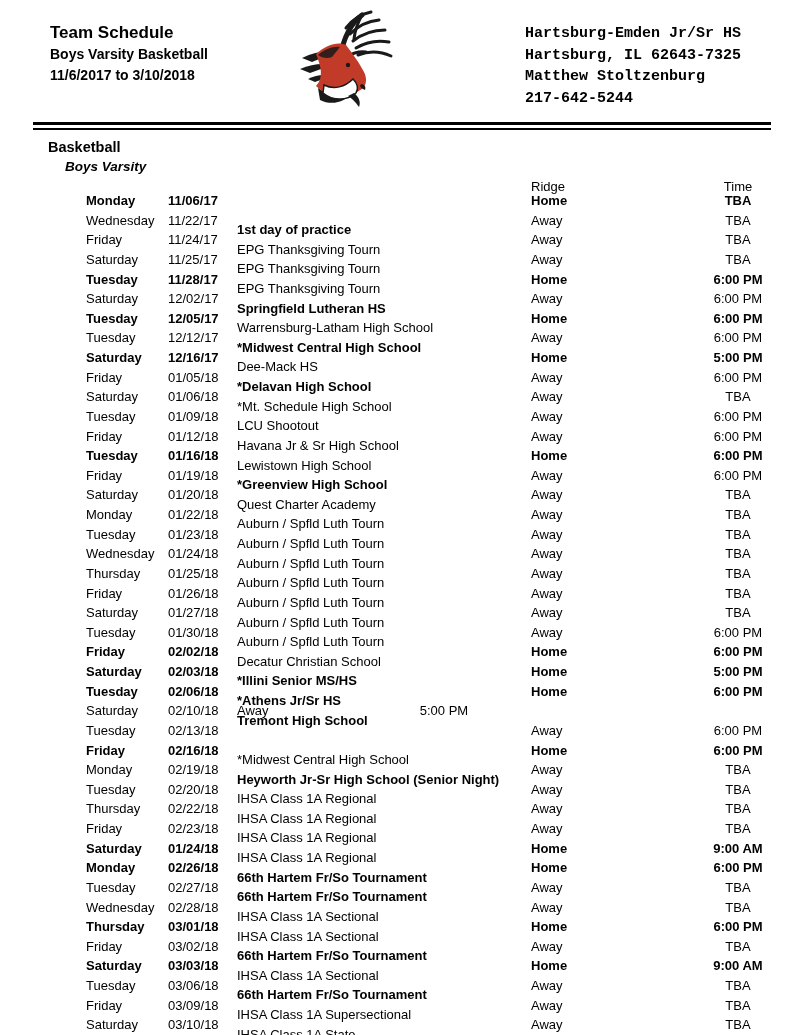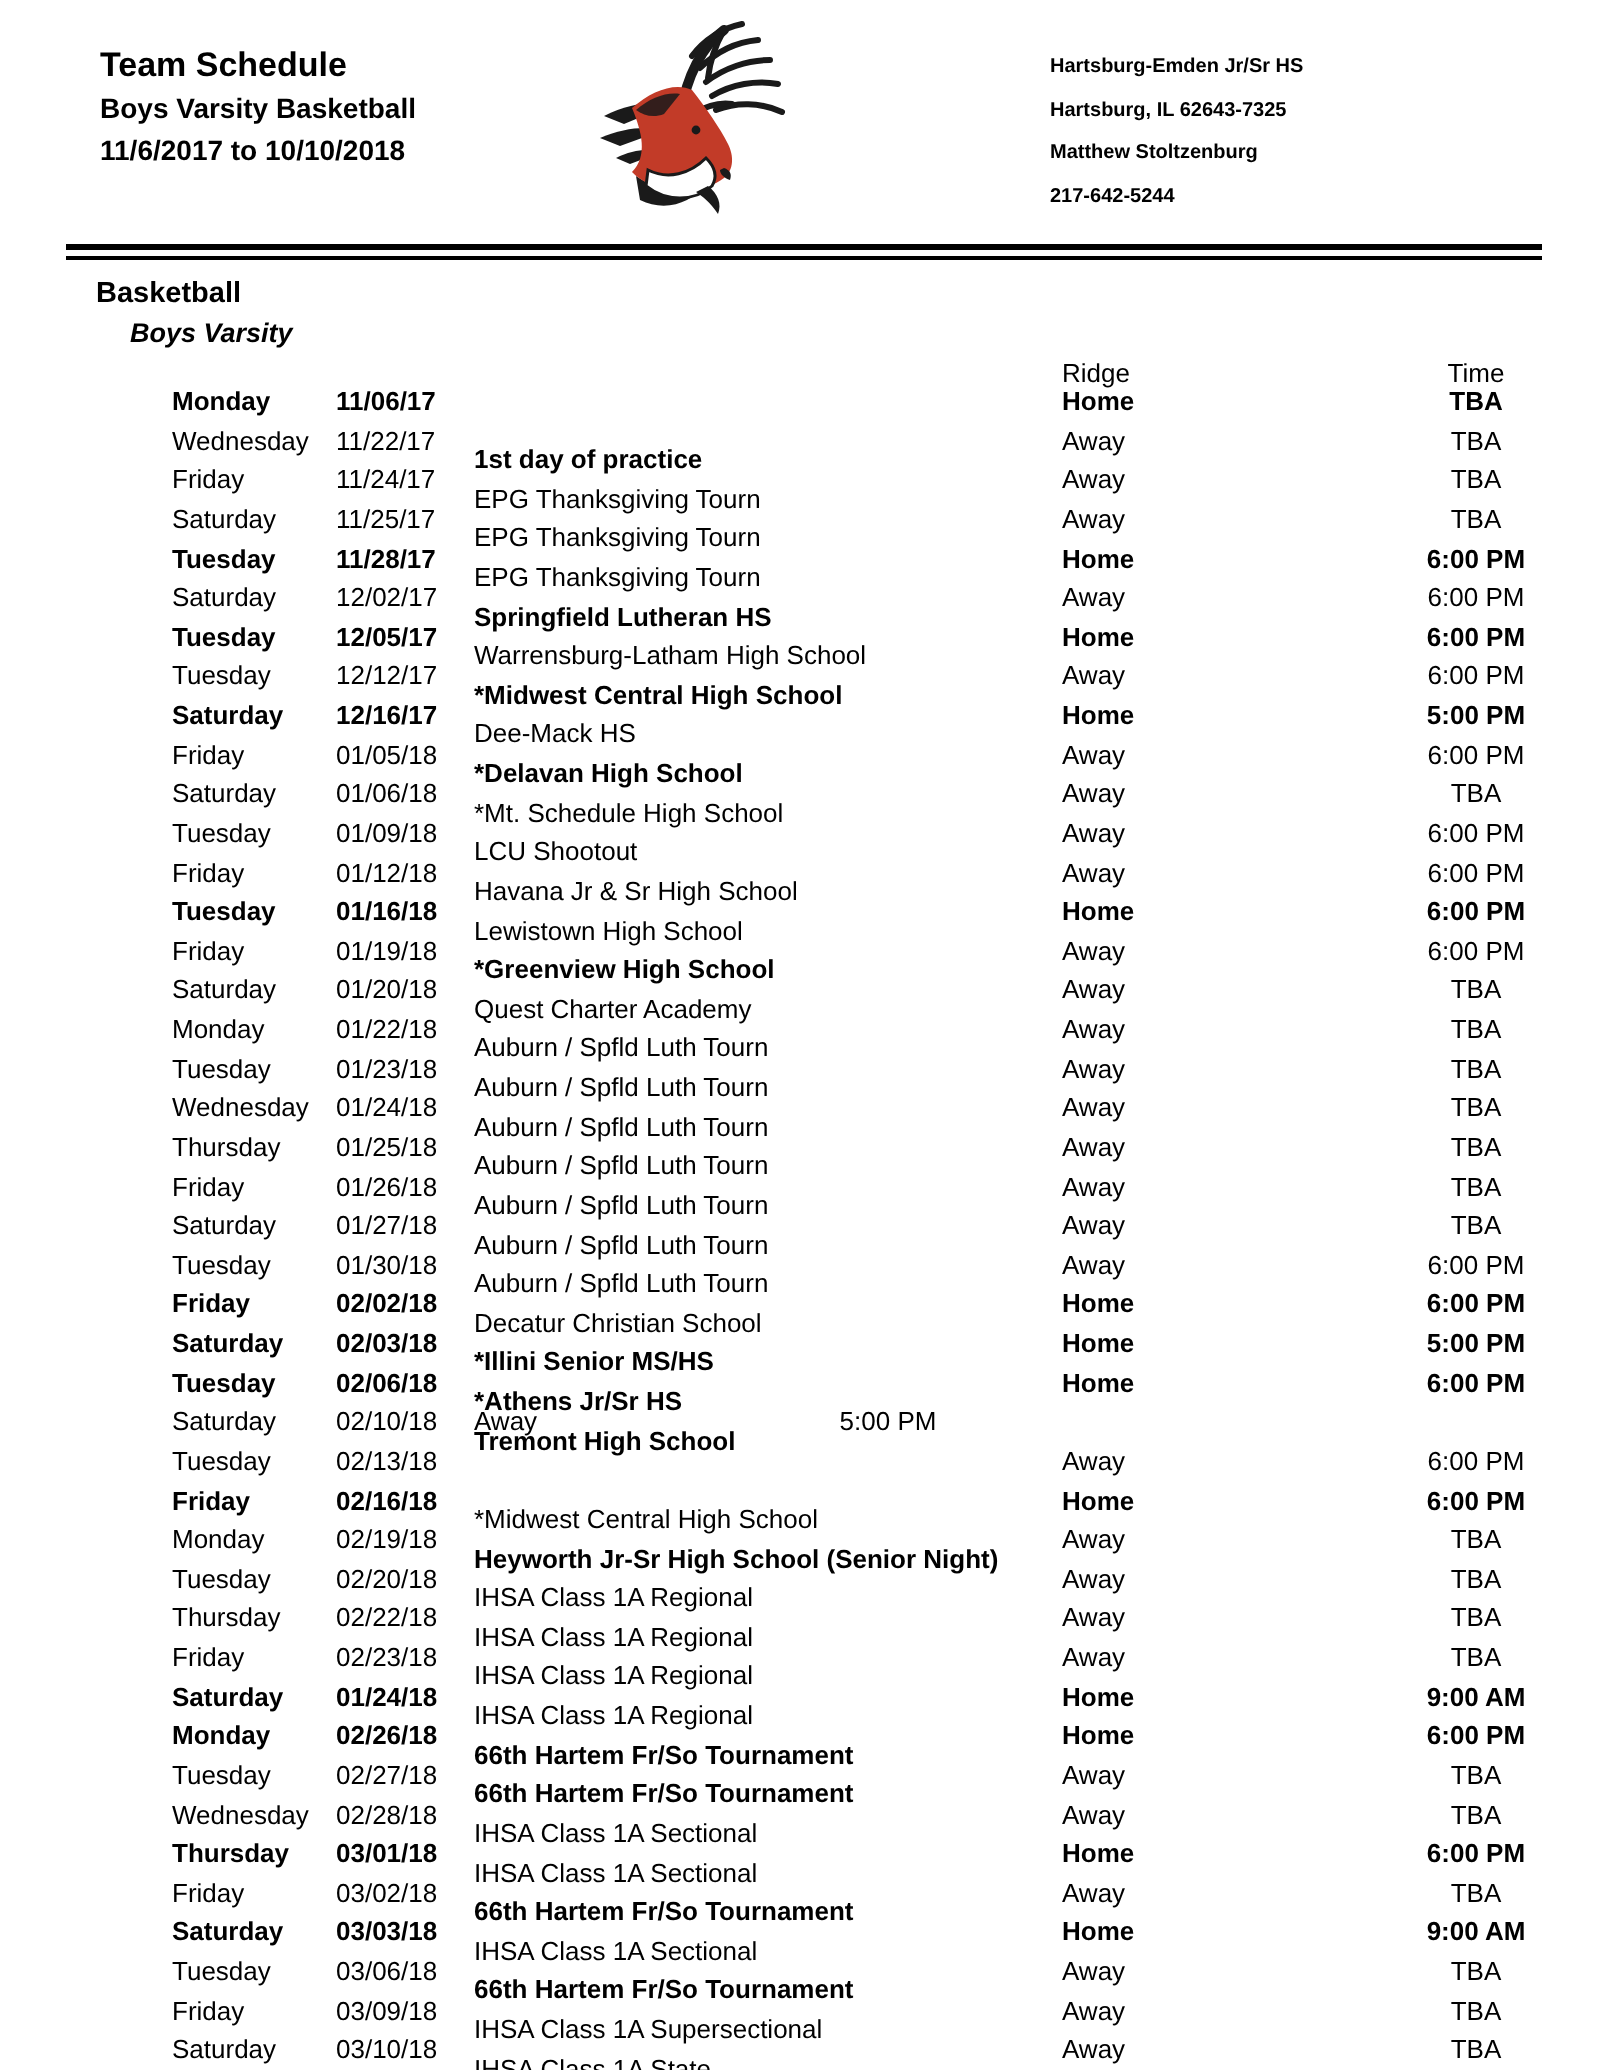--- a/index.html
+++ b/index.html
@@ -8,21 +8,21 @@
   .page { position:relative; width:800px; height:1035px; background:#fff; overflow:hidden; }
 
   
   .hdr-left { position:absolute; left:22px; top:21px;margin-left:28px; }
   .hdr-left .t1 { font-size:17px; font-weight:700; line-height:23px; }
   .hdr-left .t2 { font-size:14px; font-weight:700; line-height:21px; }
   .hdr-left .t3 { font-size:14px; font-weight:700; line-height:21px; }
   .logo { position:absolute; left:300px; top:8px; width:100px; height:105px; }
   .logo svg { width:100%; height:100%; }
   .hdr-right { position:absolute; left:525px; top:23px; }
-  .hdr-right div { font-size:10px; font-weight:700; line-height:21.5px; }
+  .hdr-right div { font-size:15px; font-weight:700; line-height:21.5px;font-family:Liberation Mono, monospace; }
 
   
   .rule { position:absolute; left:33px; top:122px; width:738px; height:8px;
           border-top:3px solid #000; border-bottom:2px solid #000; }
 
   
   .sport { position:absolute; left:48px; top:139px; font-size:14.5px; font-weight:700; }
   .team  { position:absolute; left:65px; top:159px; font-size:13.5px; font-weight:700; font-style:italic; }
 
   
@@ -42,21 +42,21 @@
   .h-time   { width:66px; text-align:center; }
 </style>
 </head>
 <body>
 
 <div class="page">
 
   <div class="hdr-left">
     <div class="t1">Team Schedule</div>
     <div class="t2">Boys Varsity Basketball</div>
-    <div class="t3">11/6/2017 to 10/10/2018</div>
+    <div class="t3">11/6/2017 to 3/10/2018</div>
   </div>
 
   <div class="logo">
     <svg viewBox="0 0 100 105" xmlns="http://www.w3.org/2000/svg">
 
       <path d="M2,50 C14,44 26,42 36,44 L12,54 Z" fill="#1a1a1a"></path>
       <path d="M0,61 C12,56 22,55 32,57 L10,65 Z" fill="#1a1a1a"></path>
       <path d="M8,71 C16,67 24,66 31,68 L15,74 Z" fill="#1a1a1a"></path>
 
       <g stroke="#1a1a1a" fill="none" stroke-linecap="round">

